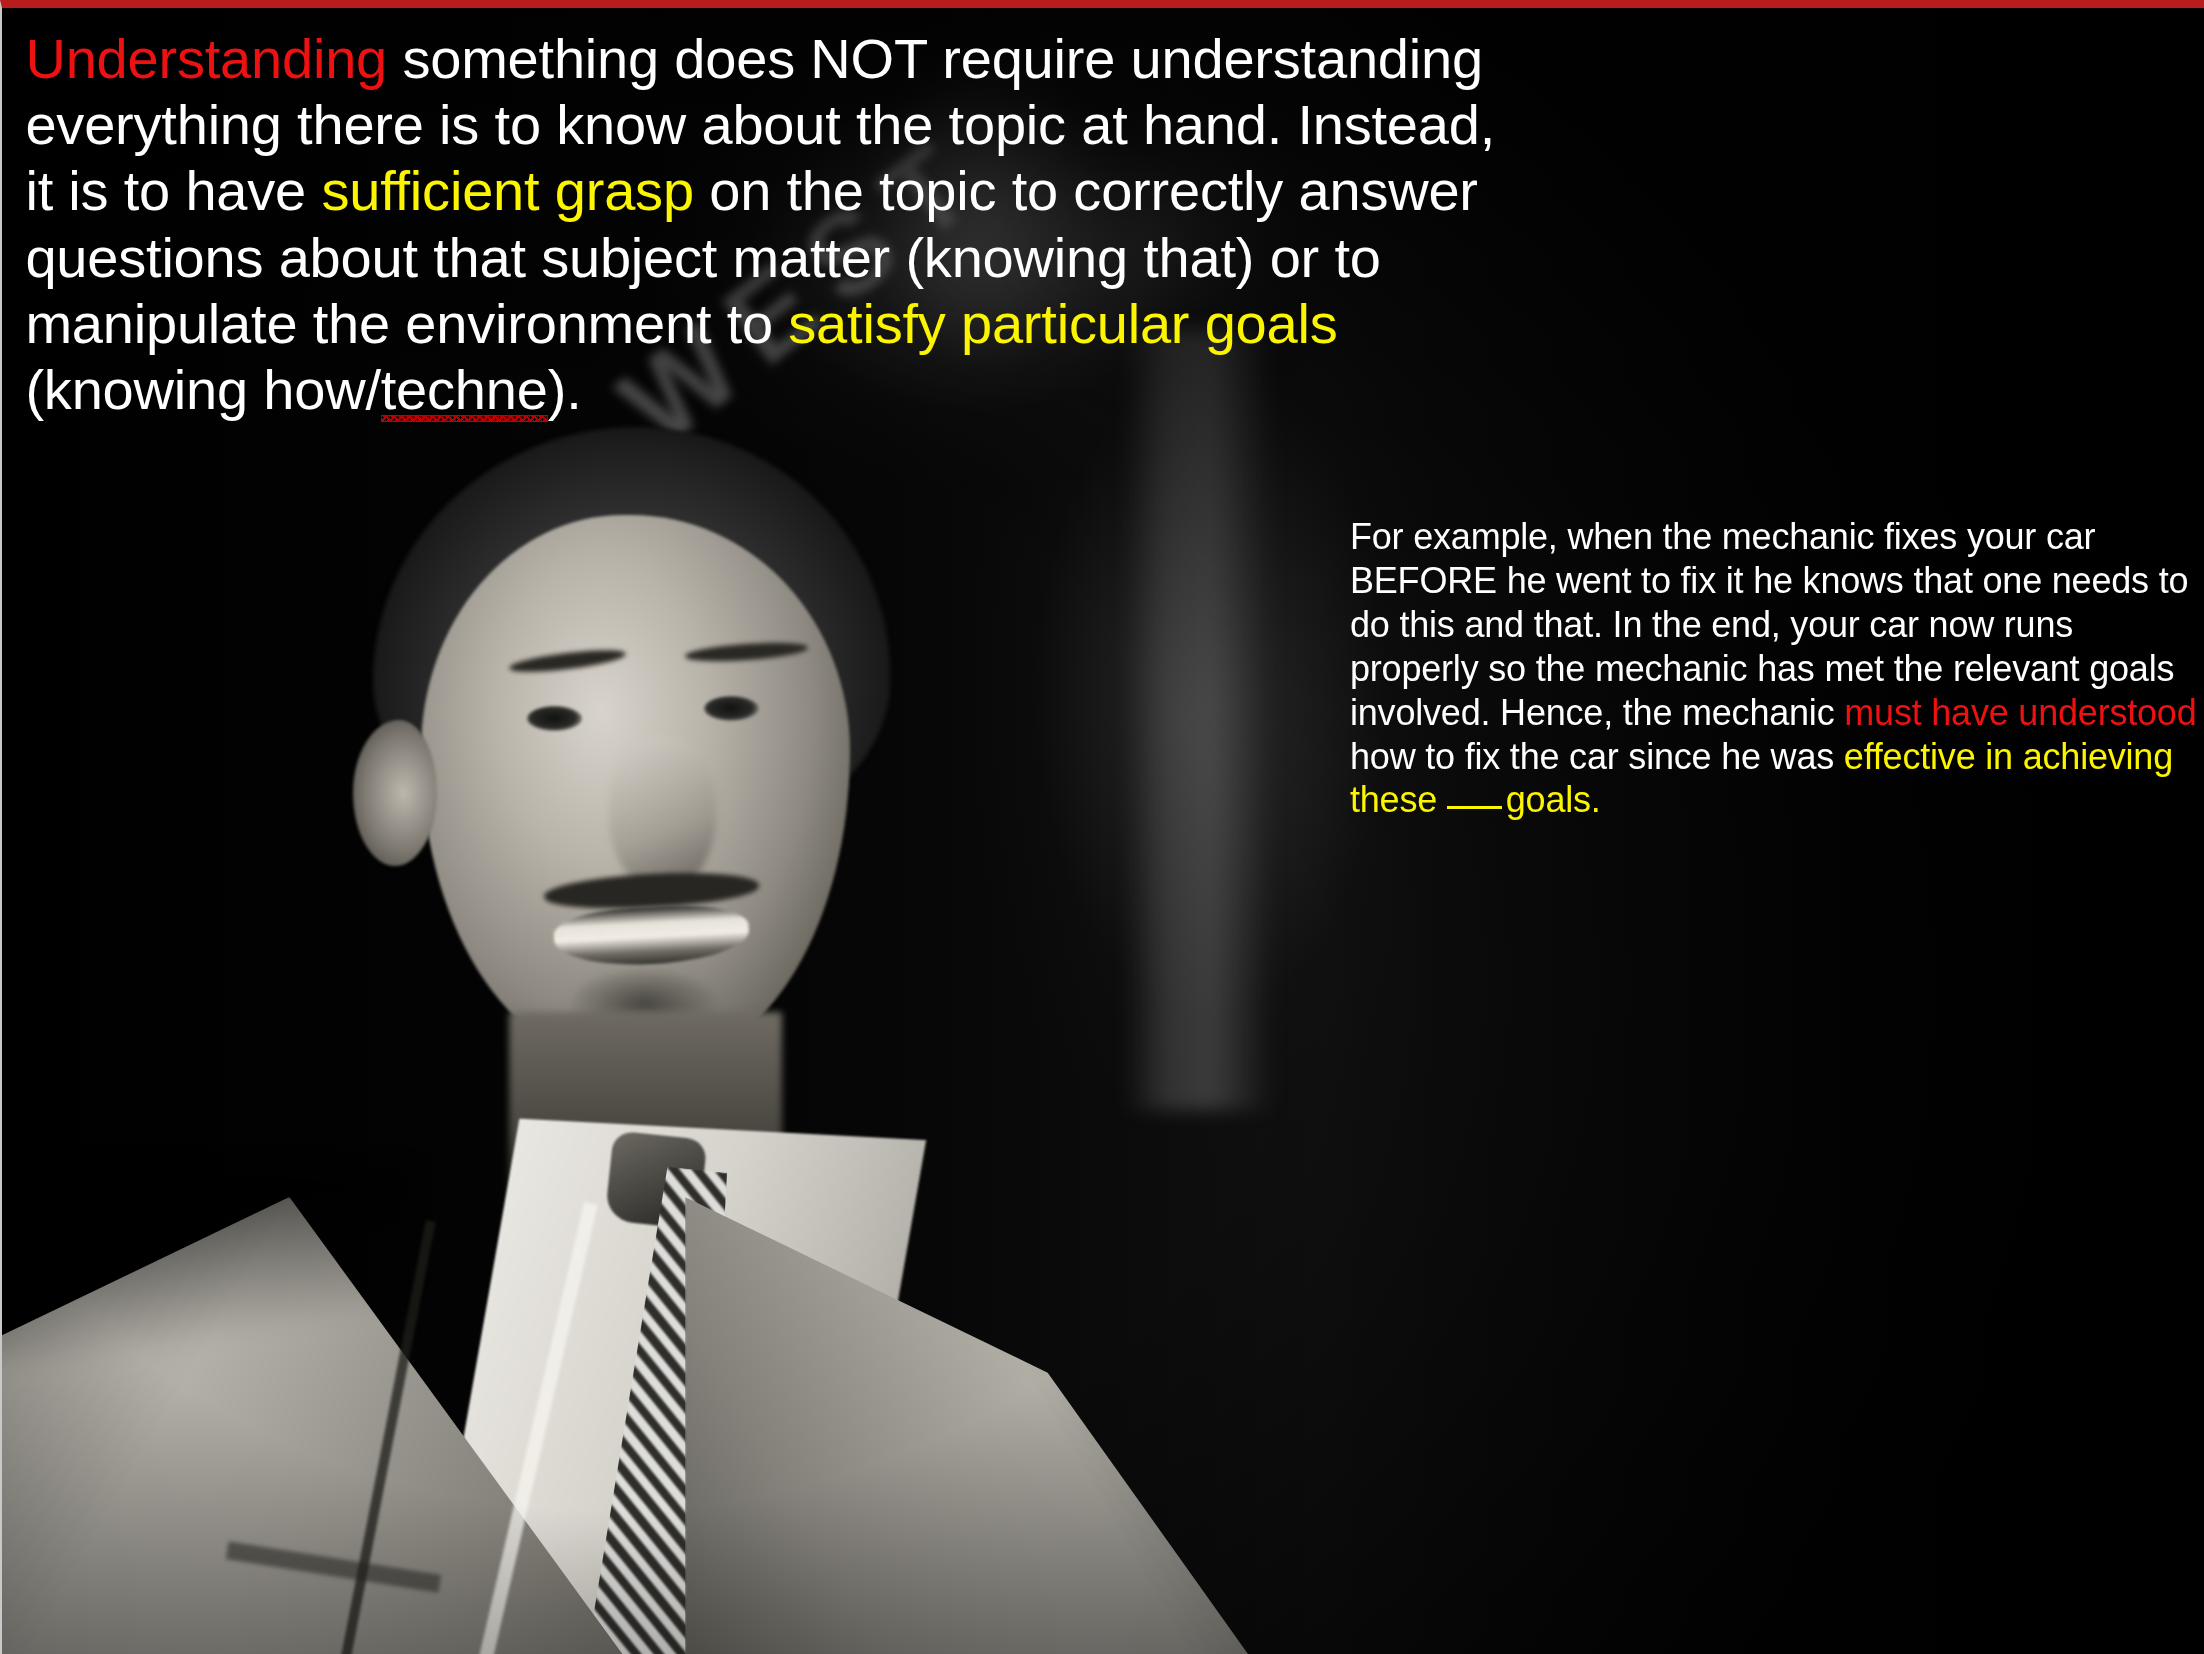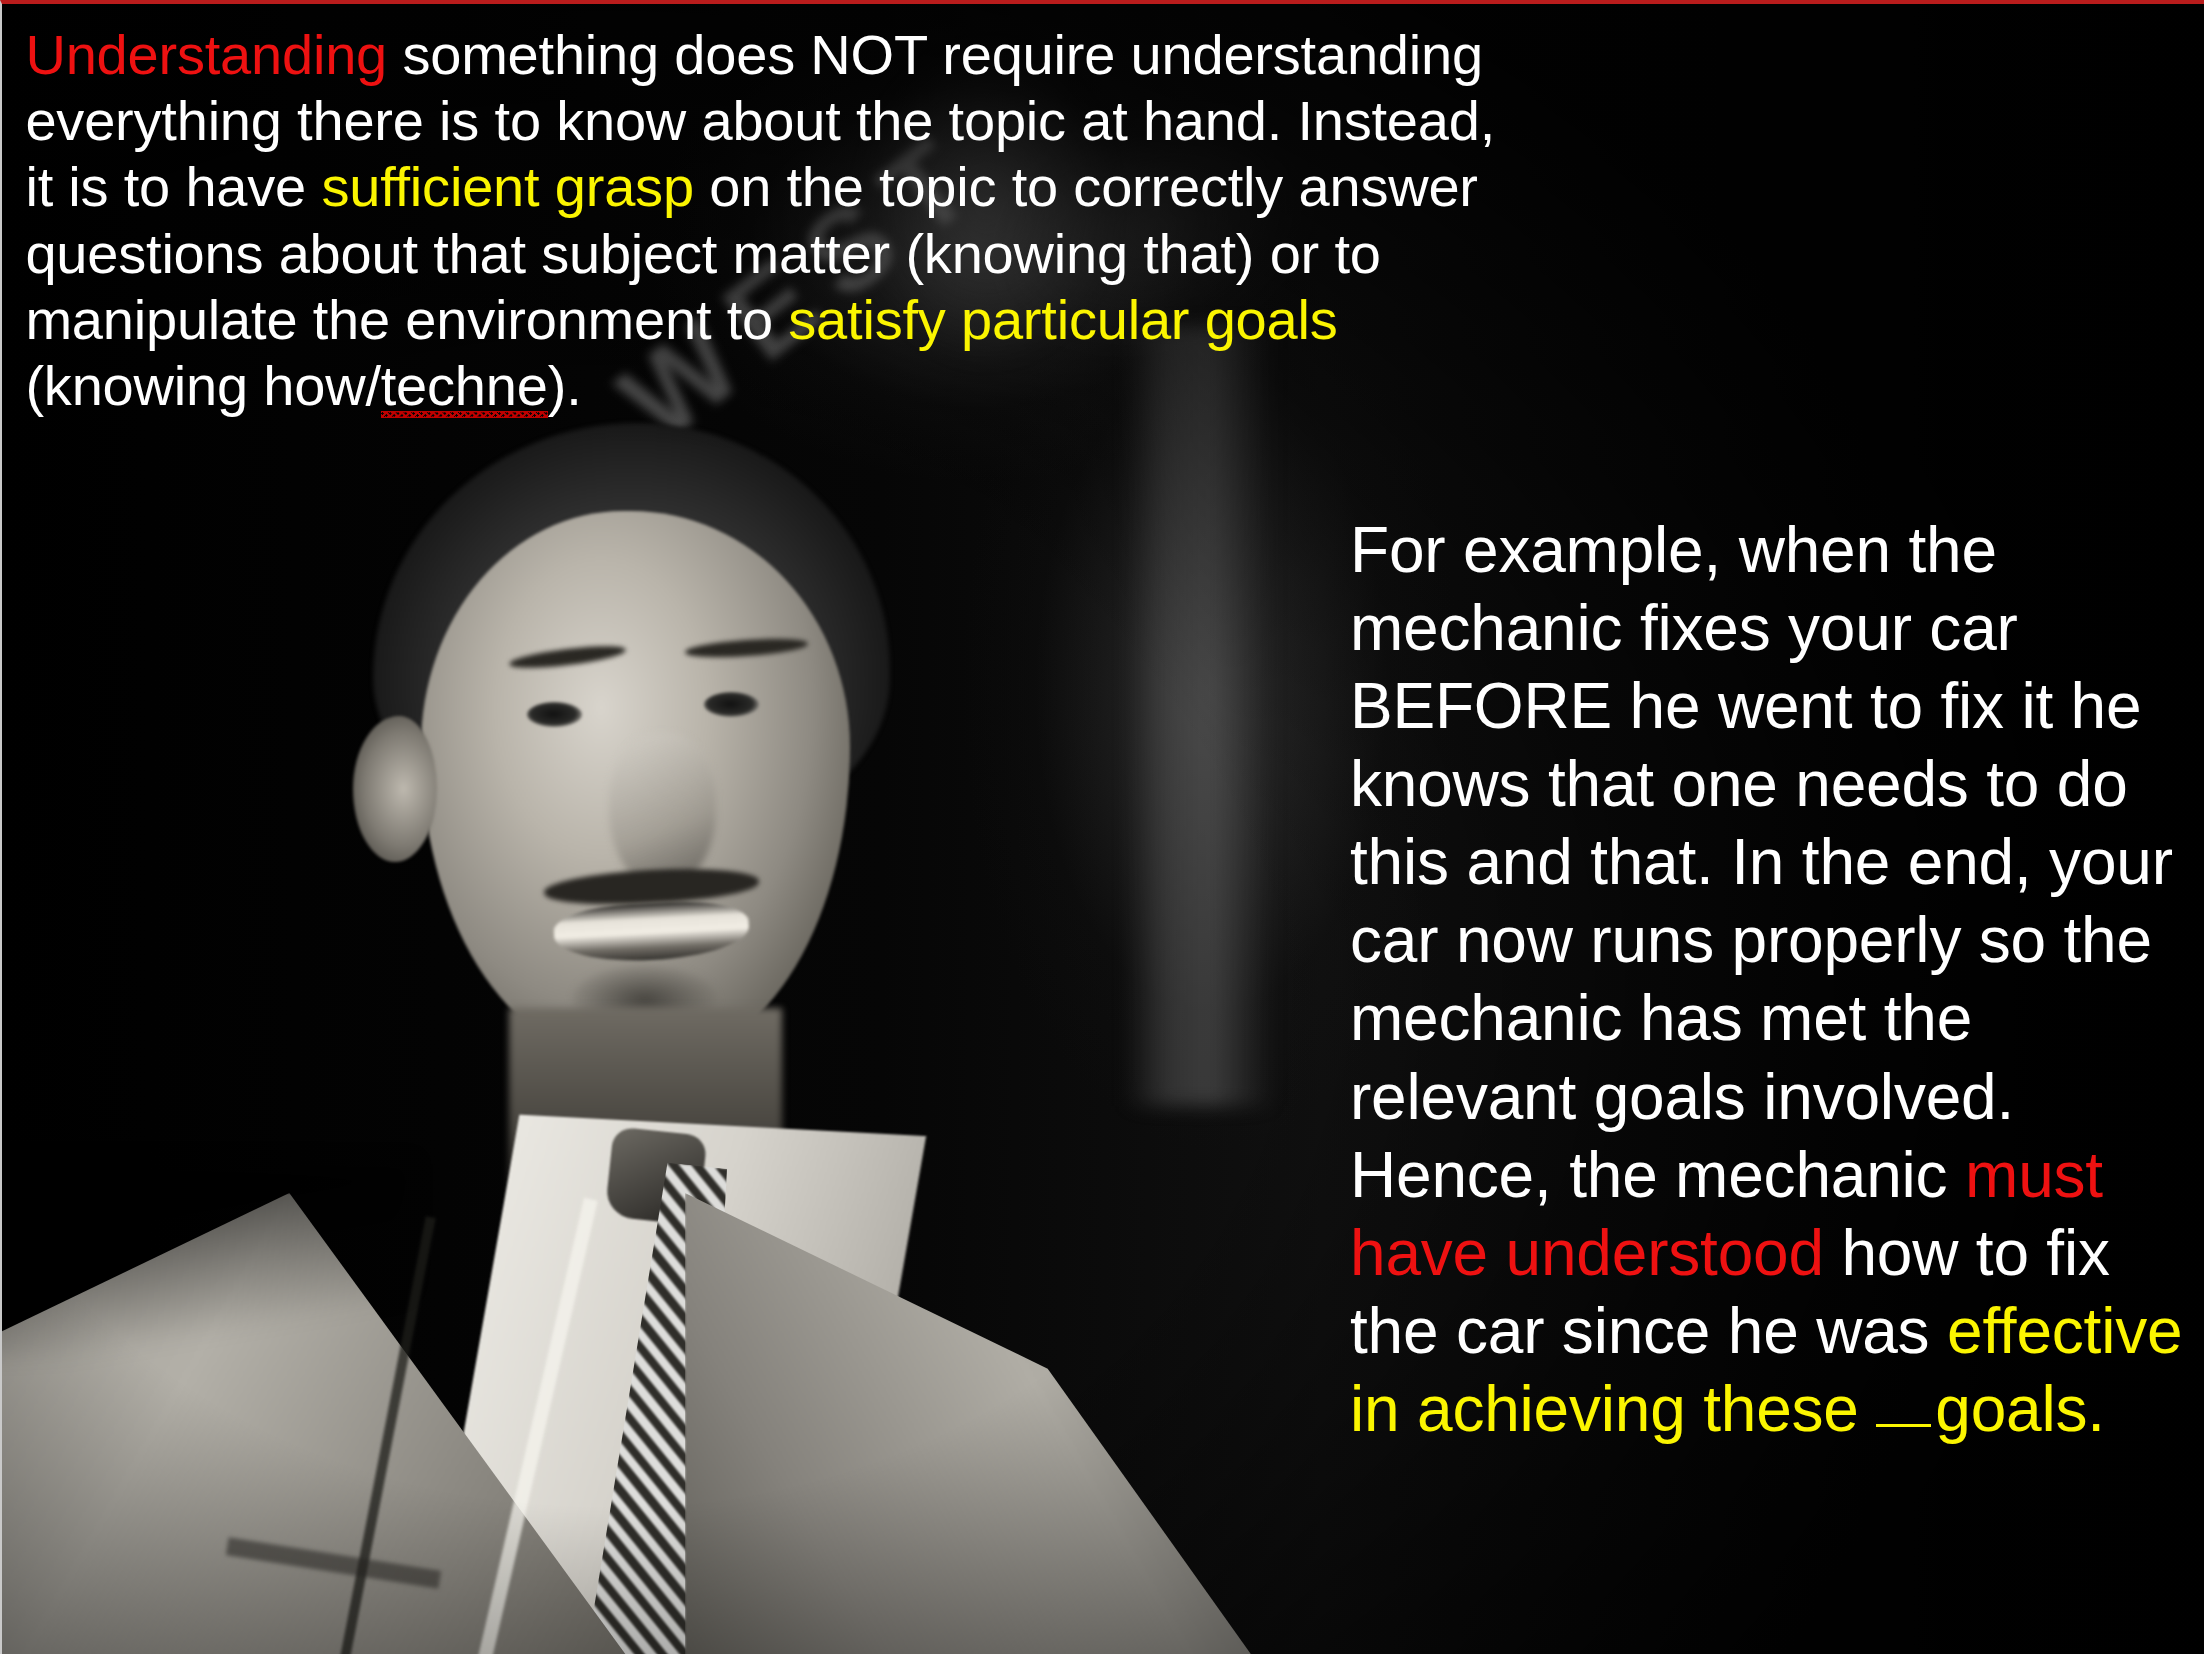--- a/index.html
+++ b/index.html
@@ -11,21 +11,21 @@
     font-family: "Liberation Sans", sans-serif;
   }
 
   #slide {
     position: relative;
     width: 2204px;
     height: 1654px;
     background: #050505;
     overflow: hidden;
     border-left: 2.9px solid #c9c9c9;
-    border-top: 4px solid #b91c1c;
+    border-top: 8px solid #b91c1c;
     box-sizing: border-box;
   }
 
   
   #photo-layer {
     position: absolute;
     inset: 0;
     overflow: hidden;
   }
 
@@ -275,21 +275,21 @@
     line-height: 1.185;
     color: #ffffff;
     letter-spacing: -0.2px;
     text-rendering: optimizeLegibility;
   }
   #right-text {
     position: absolute;
     left: 1348px;
     top: 507px;
     width: 847px;
-    font-size: 64px;
+    font-size: 36px;
     line-height: 1.22;
     color: #ffffff;
     letter-spacing: -0.2px;
   }
 
   .hl-red { color: #ee1111; }
   .hl-yellow { color: #fbf500; }
 
   
   .misspelled {

